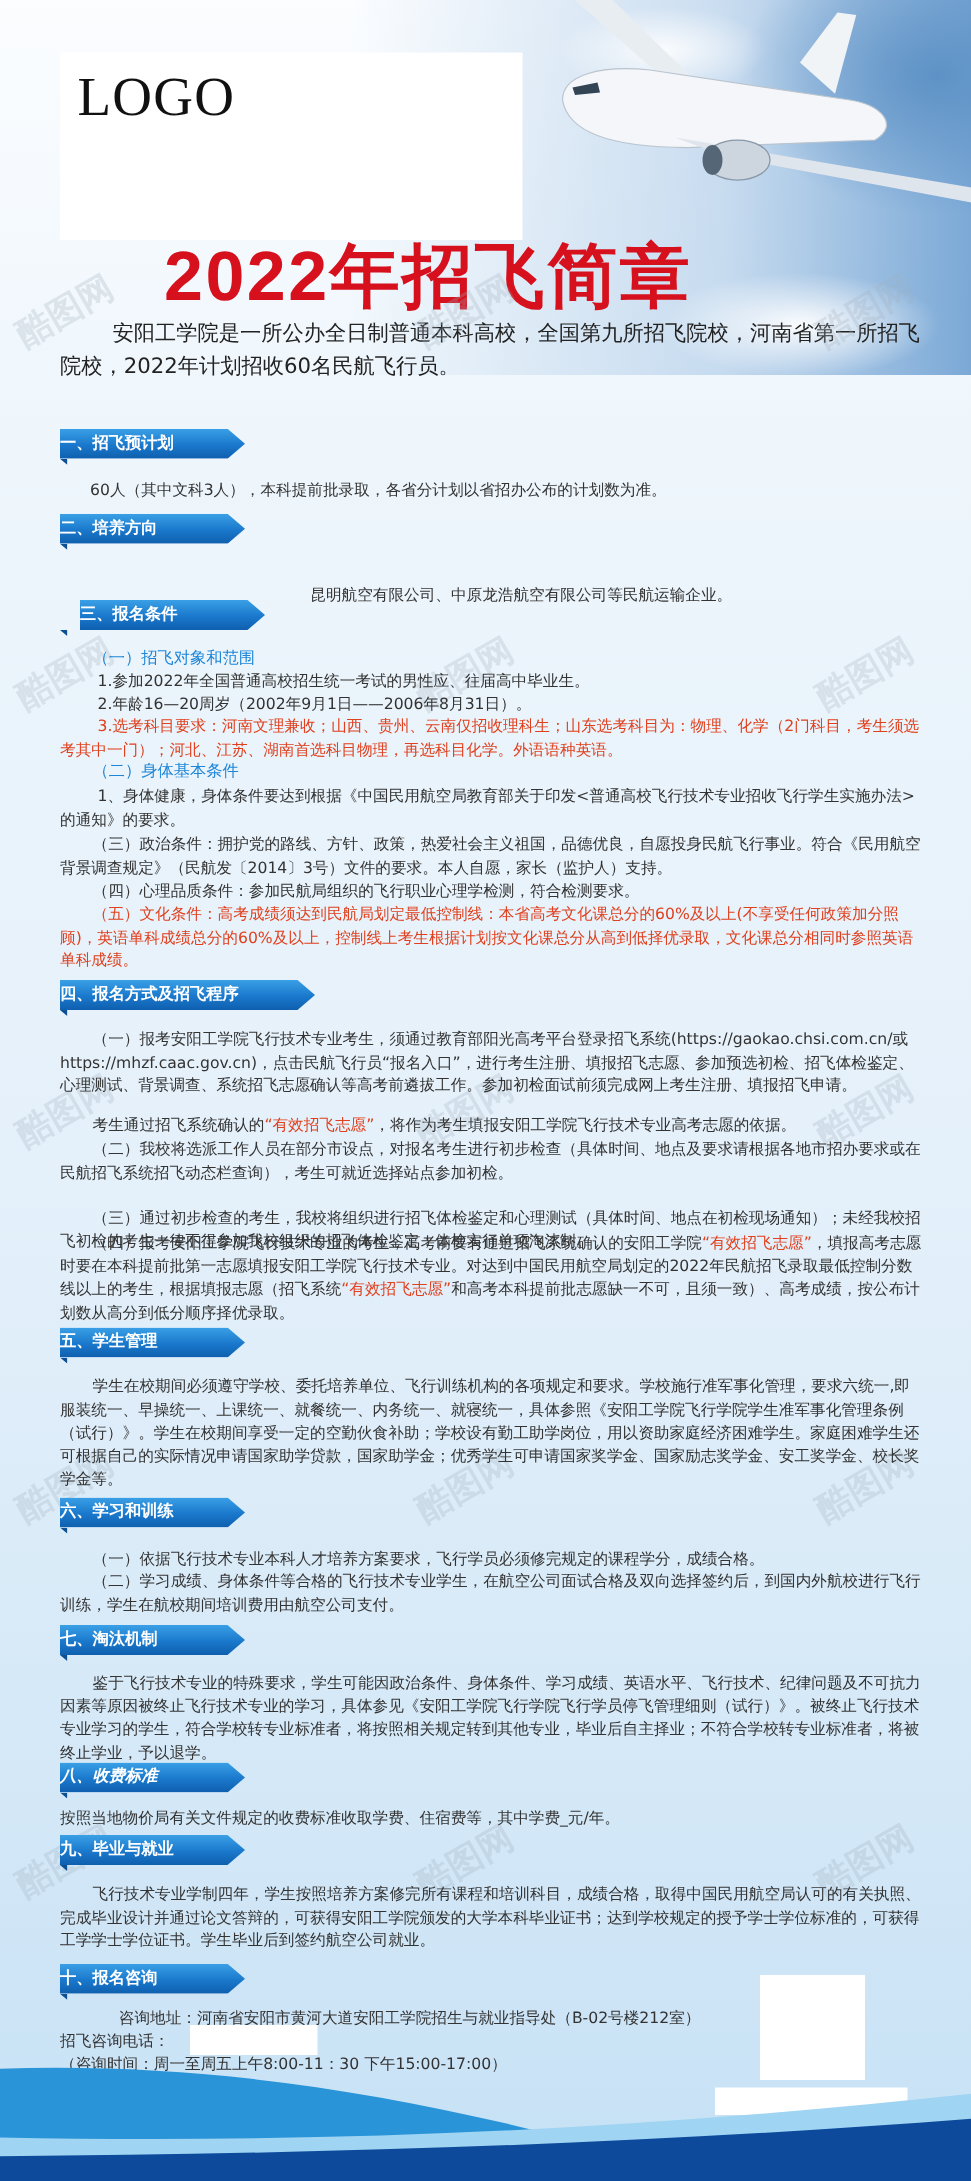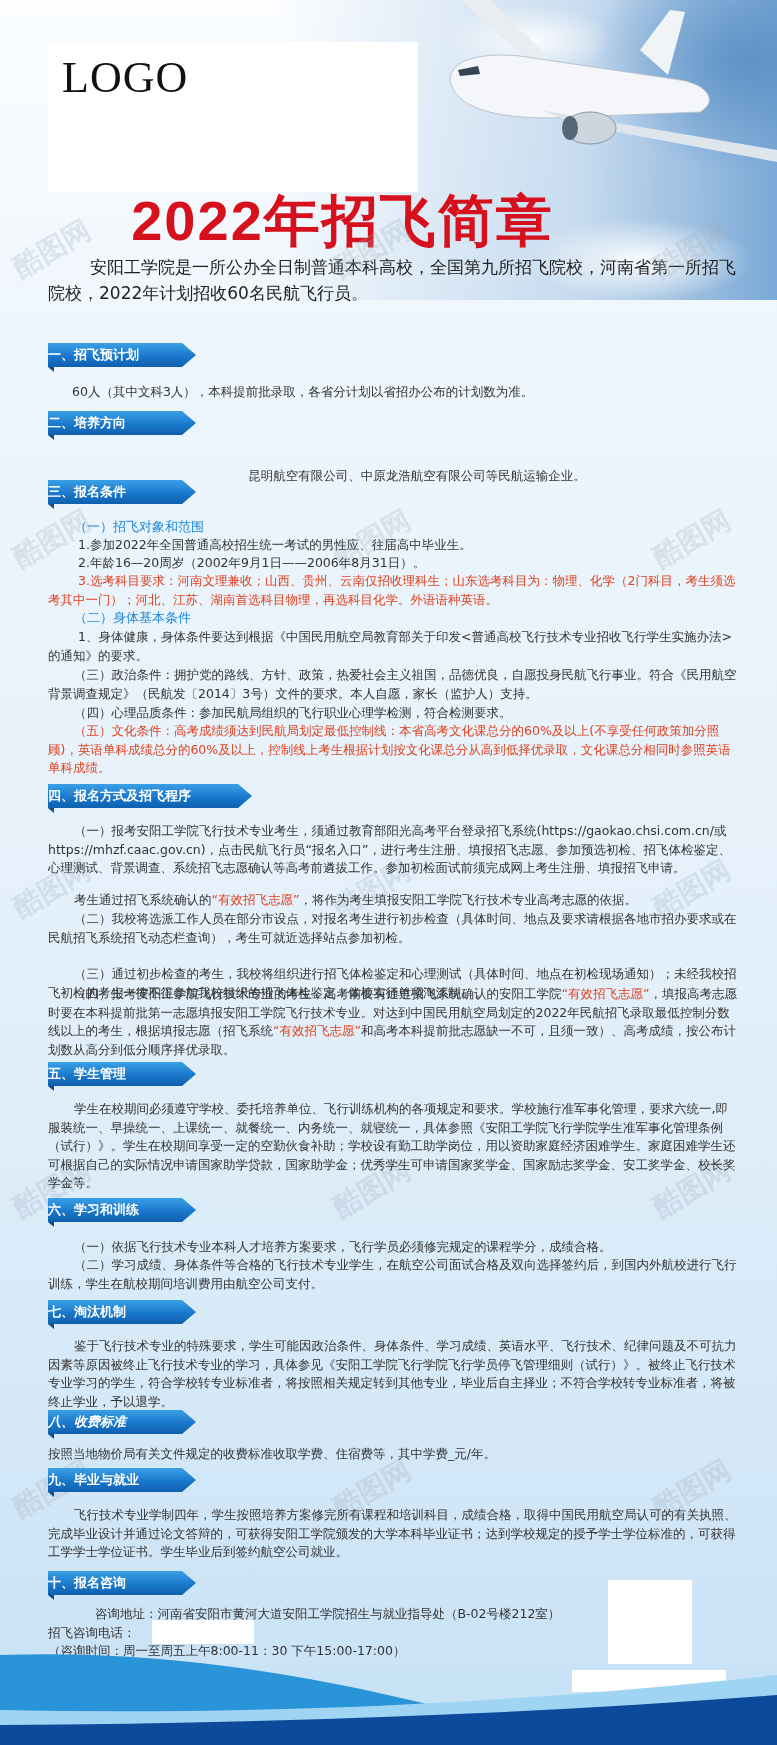--- a/index.html
+++ b/index.html
@@ -90,21 +90,21 @@
 </div>
 <div class="p" style="top:383px;left:72px;">60人（其中文科3人），本科提前批录取，各省分计划以省招办公布的计划数为准。</div>
 
 <div class="sec-head" style="top:411px;">
   <div class="bar" style="width:148px;">二、培养方向</div>
   <div class="tail"></div>
 </div>
 <div class="p" style="top:467px;left:72px;text-align:center;">昆明航空有限公司、中原龙浩航空有限公司等民航运输企业。</div>
 
 <div class="sec-head" style="top:480px;">
-  <div class="bar" style="width:148px;">三、报名条件</div>
+  <div class="bar" style="width:148px;margin-left:16px;">三、报名条件</div>
   <div class="tail"></div>
 </div>
 <div class="p sub-blue" style="top:518px;left:74px;">（一）招飞对象和范围</div>
 <div class="p" style="top:536px;left:78px;">1.参加2022年全国普通高校招生统一考试的男性应、往届高中毕业生。</div>
 <div class="p" style="top:554px;left:78px;">2.年龄16—20周岁（2002年9月1日——2006年8月31日）。</div>
 <div class="p red" style="top:572px;left:48px;text-indent:30px;">3.选考科目要求：河南文理兼收；山西、贵州、云南仅招收理科生；山东选考科目为：物理、化学（2门科目，考生须选考其中一门）；河北、江苏、湖南首选科目物理，再选科目化学。外语语种英语。</div>
 <div class="p sub-blue" style="top:609px;left:74px;">（二）身体基本条件</div>
 <div class="p" style="top:628px;text-indent:30px;">1、身体健康，身体条件要达到根据《中国民用航空局教育部关于印发&lt;普通高校飞行技术专业招收飞行学生实施办法&gt;的通知》的要求。</div>
 <div class="p" style="top:666px;text-indent:26px;">（三）政治条件：拥护党的路线、方针、政策，热爱社会主义祖国，品德优良，自愿投身民航飞行事业。符合《民用航空背景调查规定》（民航发〔2014〕3号）文件的要求。本人自愿，家长（监护人）支持。</div>
 <div class="p" style="top:704px;text-indent:26px;">（四）心理品质条件：参加民航局组织的飞行职业心理学检测，符合检测要求。</div>

